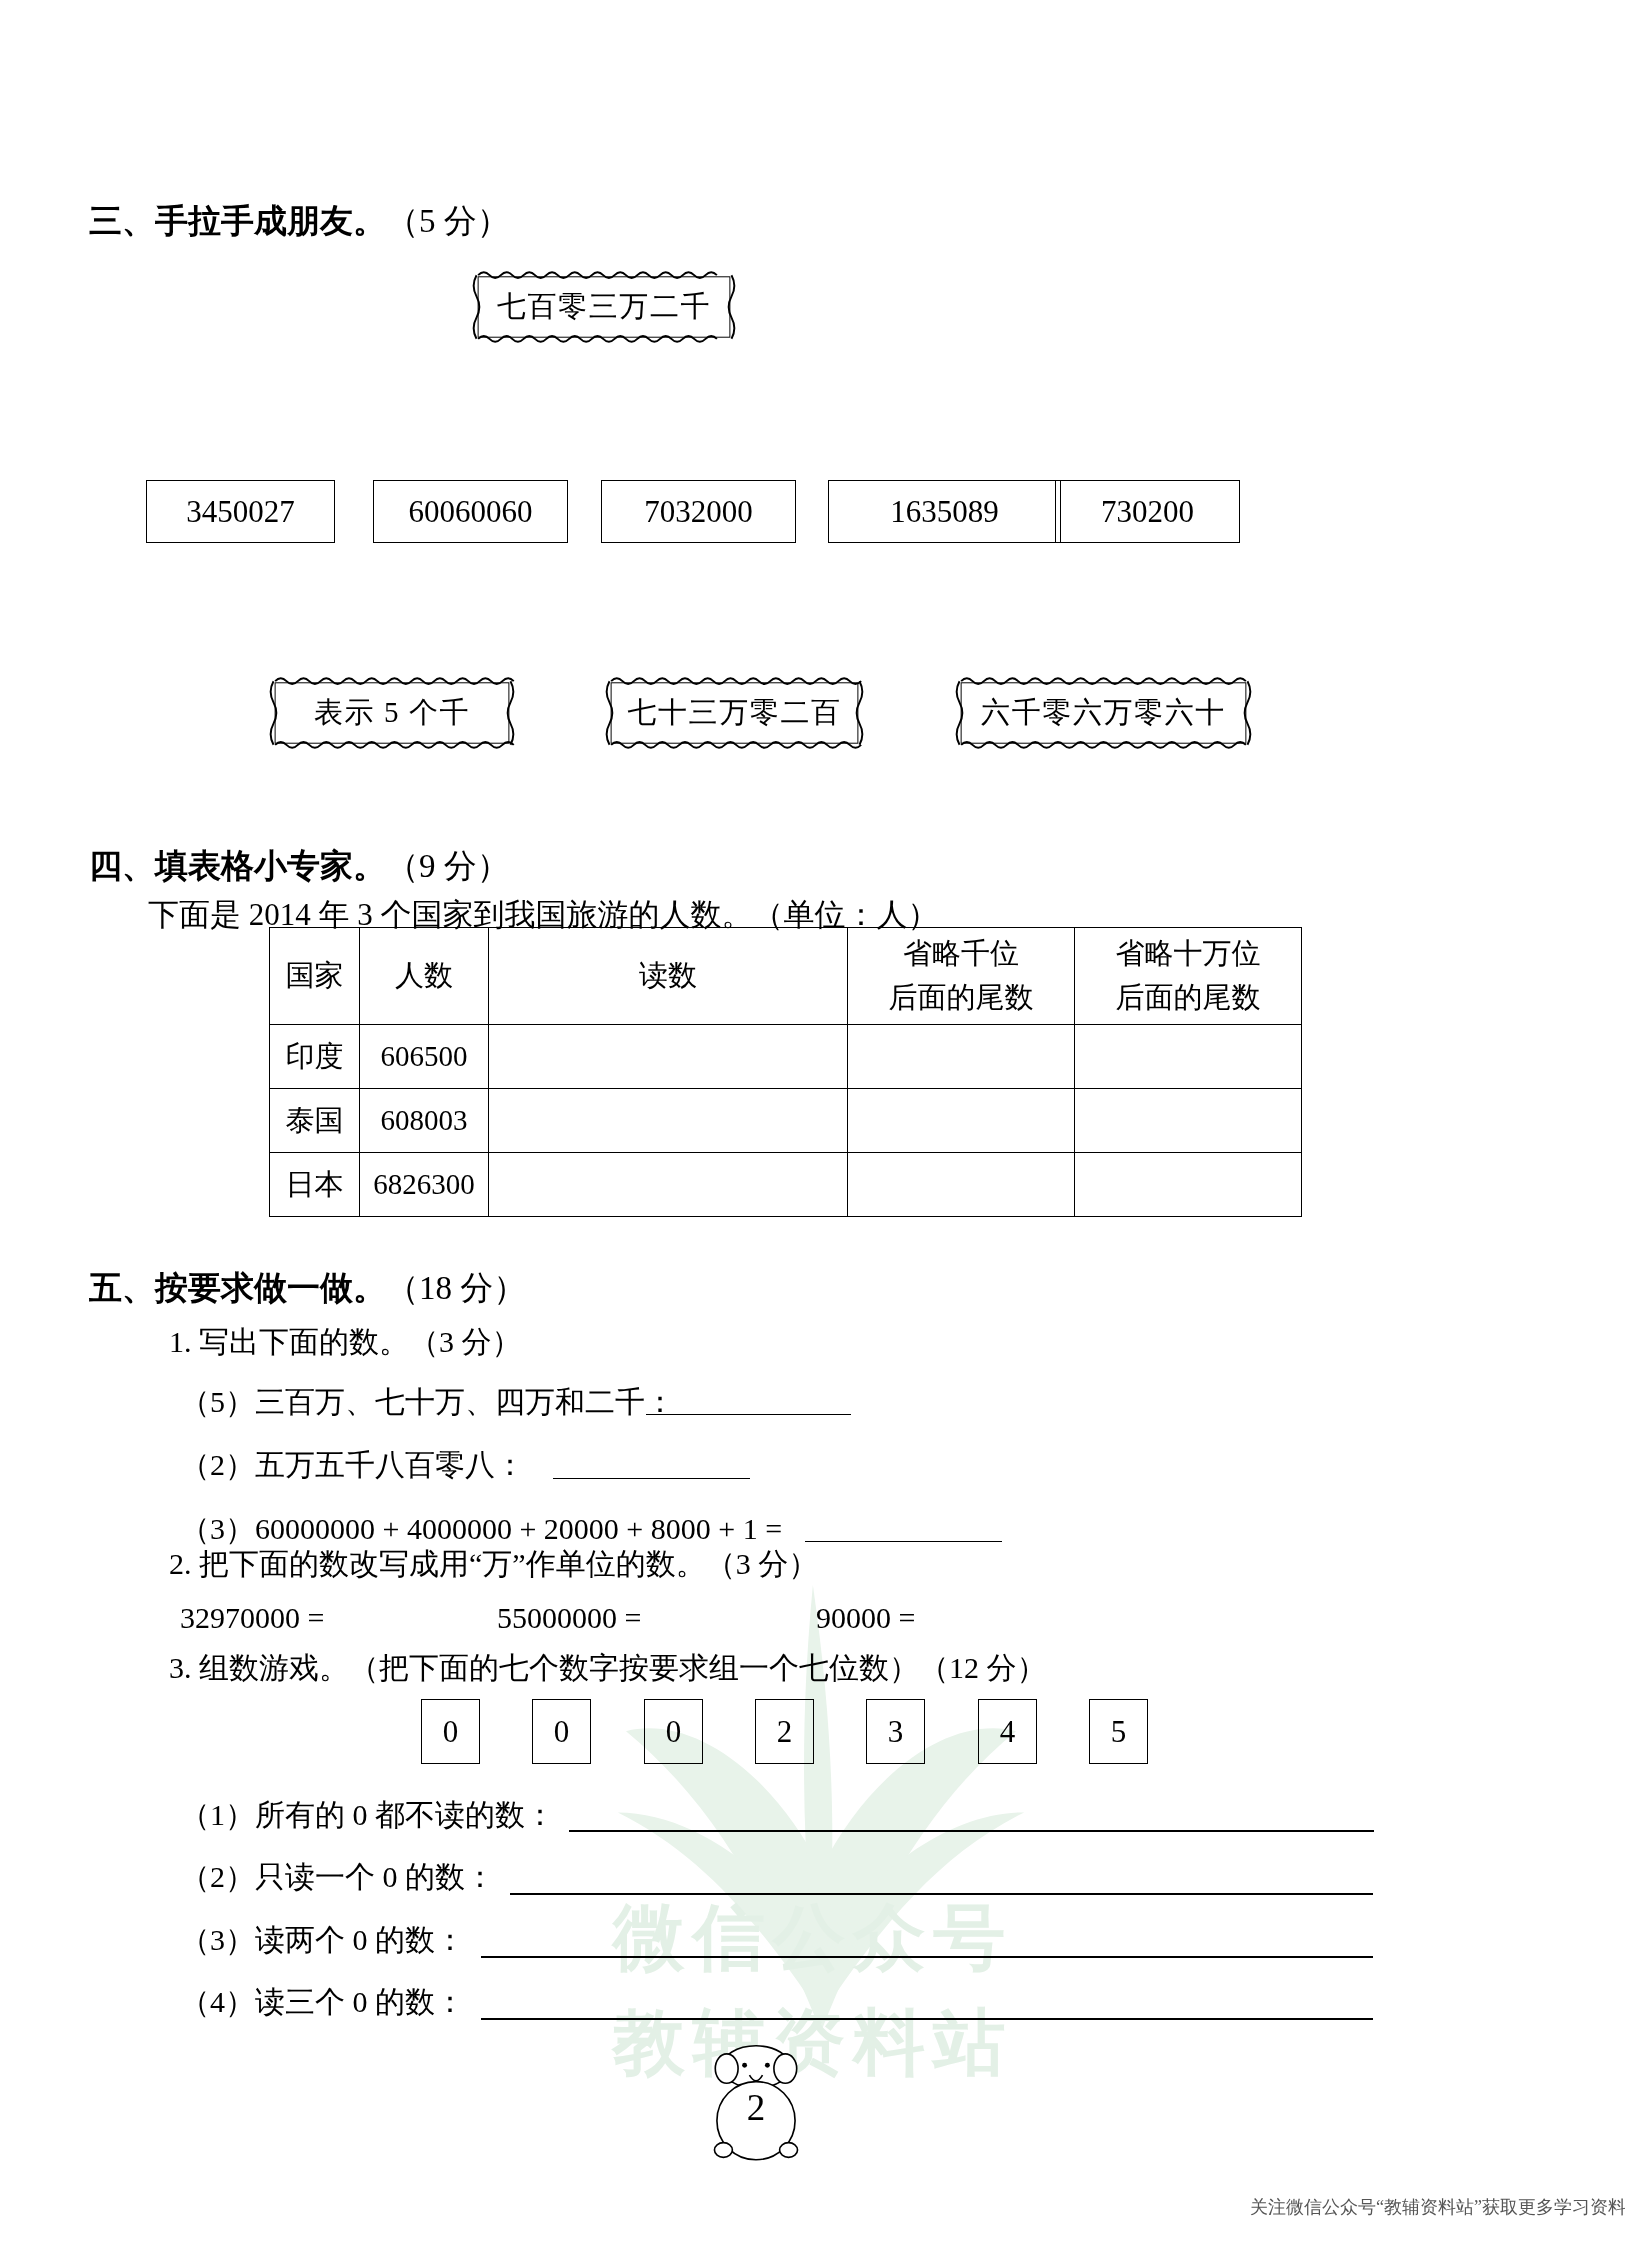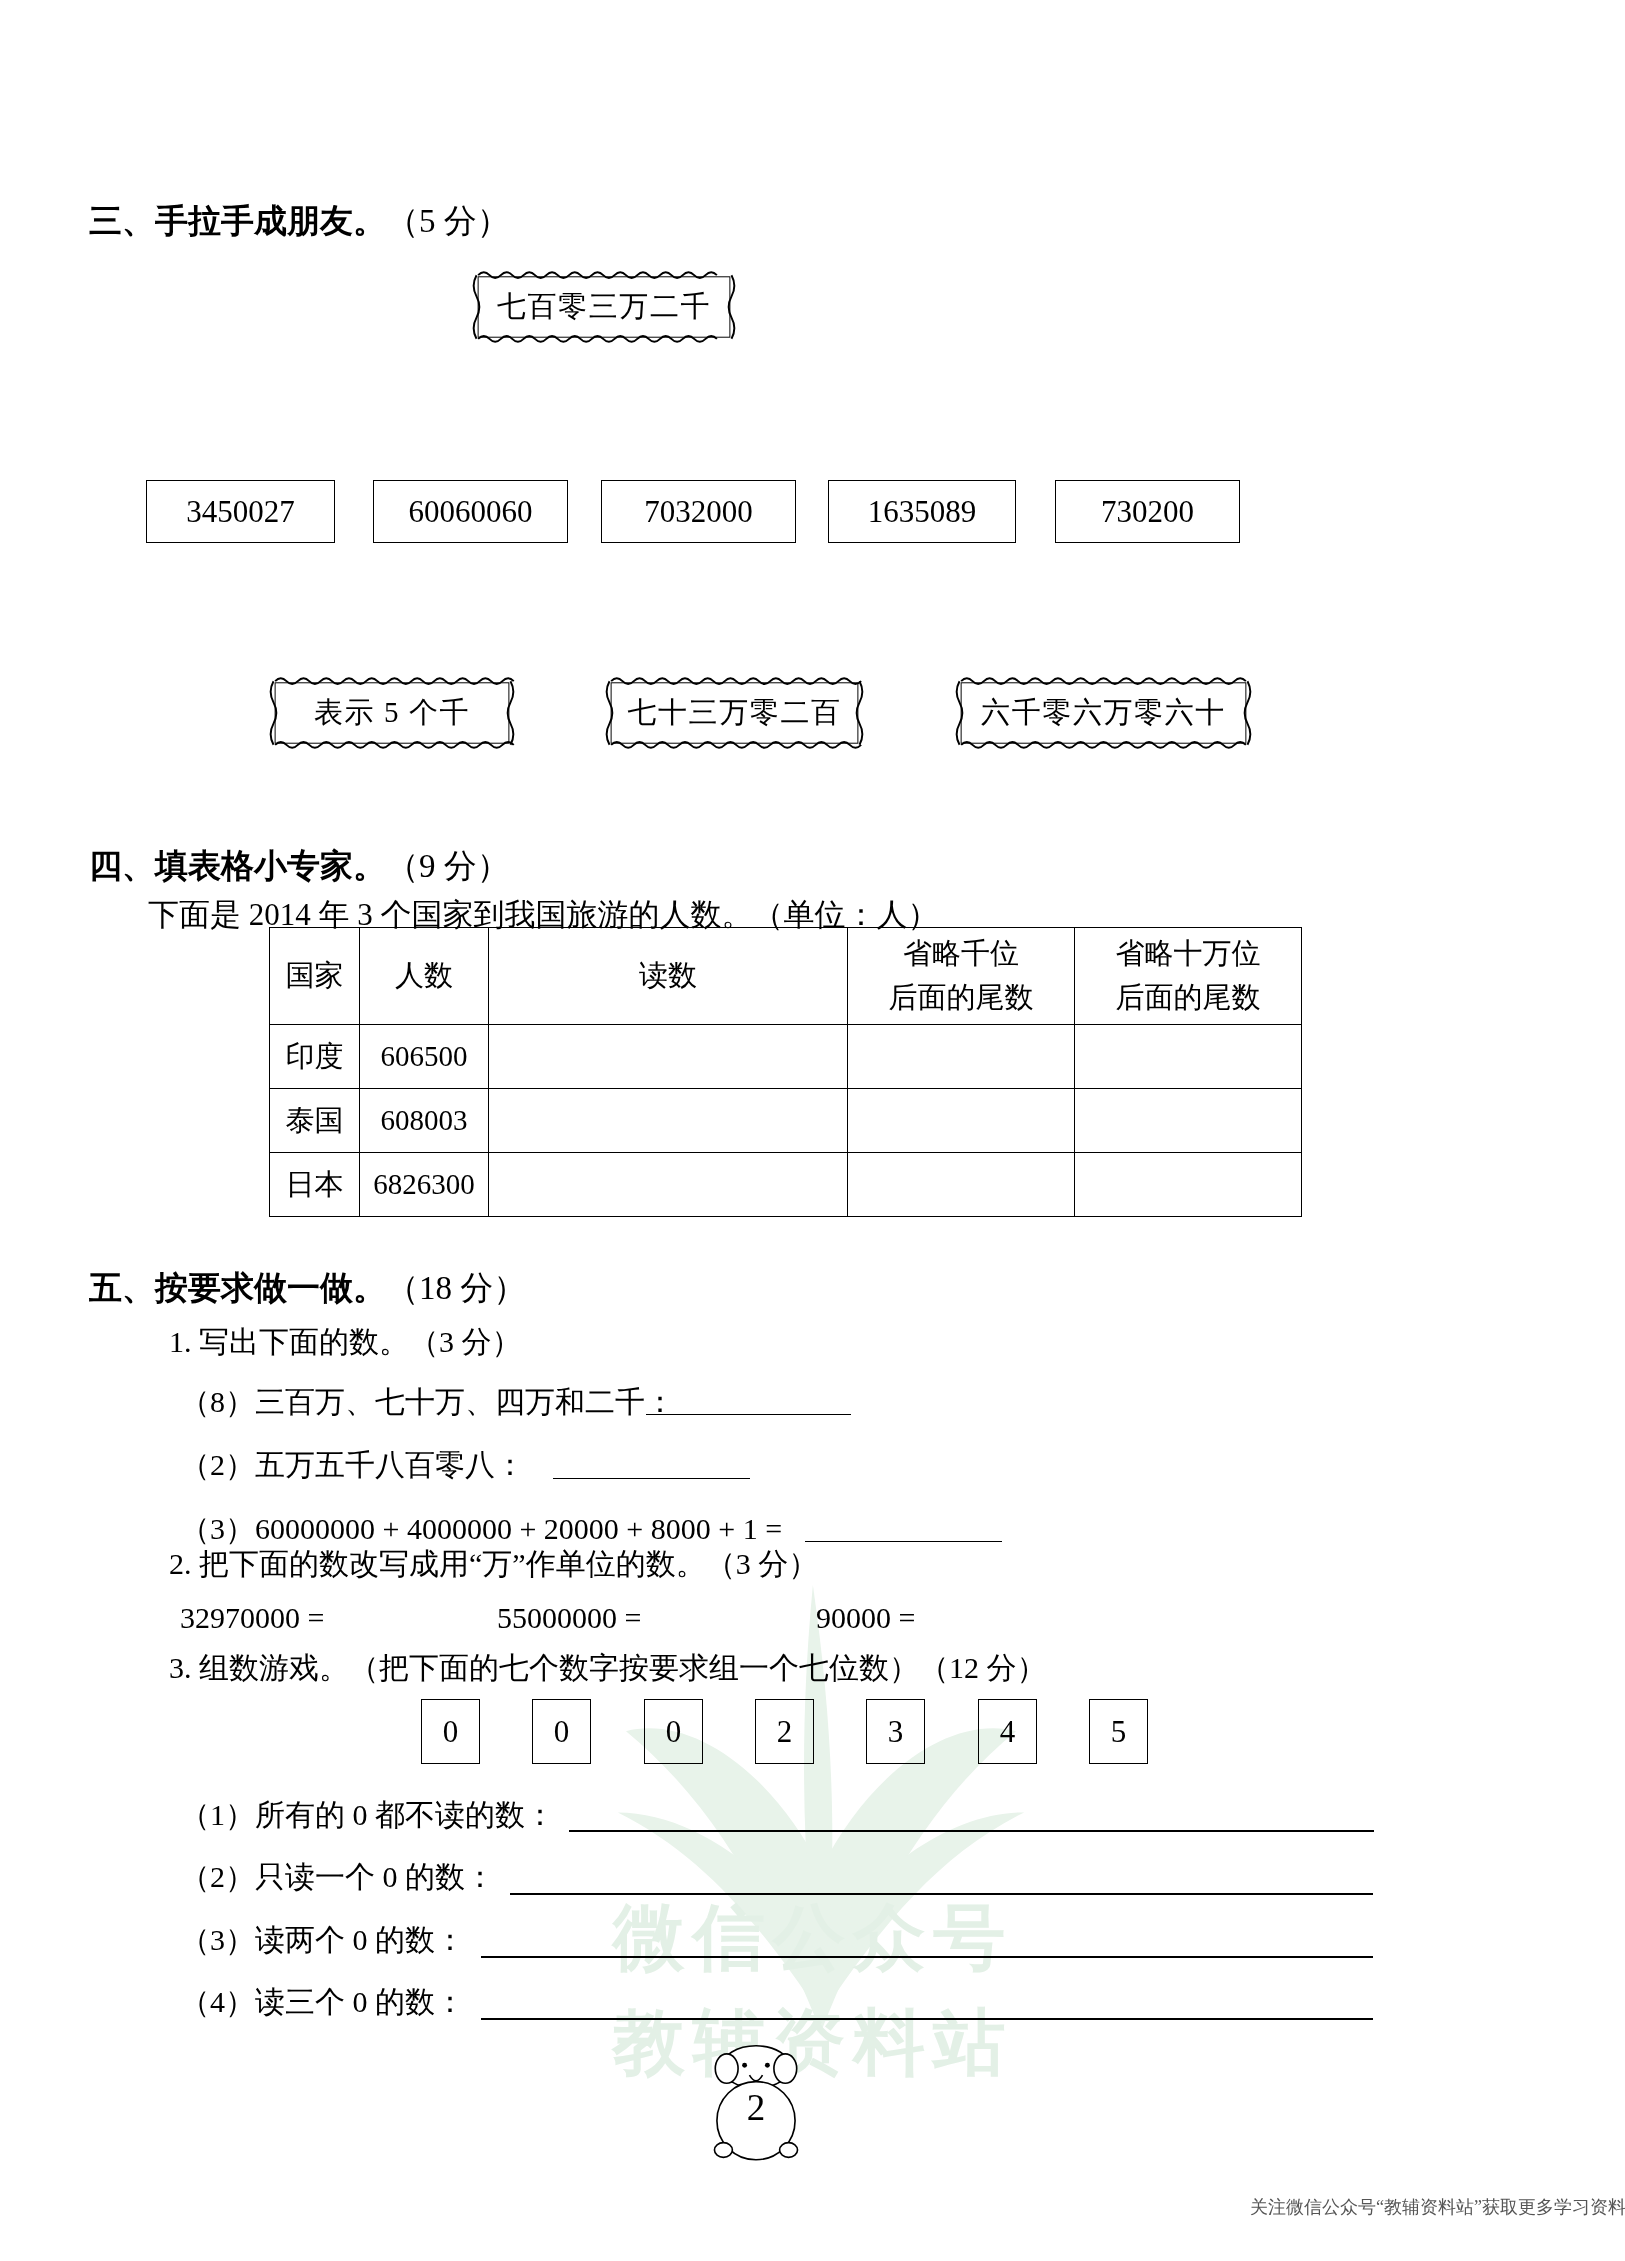--- a/index.html
+++ b/index.html
@@ -237,21 +237,21 @@
 
   <div class="num-box" style="left:146px; top:480px; width:189px; height:63px;">
     <span>3450027</span>
   </div>
   <div class="num-box" style="left:373px; top:480px; width:195px; height:63px;">
     <span>60060060</span>
   </div>
   <div class="num-box" style="left:601px; top:480px; width:195px; height:63px;">
     <span>7032000</span>
   </div>
-  <div class="num-box" style="left:828px; top:480px; width:188px; height:63px;text-align:right;">
+  <div class="num-box" style="left:828px; top:480px; width:233px; height:63px;text-align:right;">
     <span>1635089</span>
   </div>
   <div class="num-box" style="left:1055px; top:480px; width:185px; height:63px;">
     <span>730200</span>
   </div>
 
   <div class="rope-box" style="left:267px; top:673px; width:250px; height:80px;">
     <svg class="rope-svg" viewBox="0 0 308 98" preserveAspectRatio="none">
       <rect x="10" y="12" width="288" height="74" fill="none" stroke="#000" stroke-width="1.2"></rect>
       <path d="M10 10 q7 -7 14 0 q7 7 14 0 q7 -7 14 0 q7 7 14 0 q7 -7 14 0 q7 7 14 0 q7 -7 14 0 q7 7 14 0 q7 -7 14 0 q7 7 14 0 q7 -7 14 0 q7 7 14 0 q7 -7 14 0 q7 7 14 0 q7 -7 14 0 q7 7 14 0 q7 -7 14 0 q7 7 14 0 q7 -7 14 0 q7 7 14 0 q7 -7 14 0" fill="none" stroke="#000" stroke-width="2.4"></path>
@@ -331,21 +331,21 @@
     </tr>
   </tbody>
     </table>
 
   <div class="sec-heading" style="left:89px; top:1266px;">
     <span>五、按要求做一做。</span><span class="pts">（18 分）</span>
   </div>
 
   <div class="sub-item" style="left:169px; top:1322px;">1. 写出下面的数。（3 分）</div>
 
-  <div class="sub-item" style="left:180px; top:1382px;">（8）三百万、七十万、四万和二千：</div>
+  <div class="sub-item" style="left:180px; top:1382px;">（5）三百万、七十万、四万和二千：</div>
   <div class="rule-thin" style="left:646px; top:1414px; width:205px;"></div>
 
   <div class="sub-item" style="left:180px; top:1445px;">（2）五万五千八百零八：</div>
   <div class="rule-thin" style="left:553px; top:1478px; width:197px;"></div>
 
   <div class="sub-item" style="left:180px; top:1509px;">（3）60000000 + 4000000 + 20000 + 8000 + 1 =</div>
   <div class="rule-thin" style="left:805px; top:1541px; width:197px;"></div>
 
   <div class="sub-item" style="left:169px; top:1544px;">2. 把下面的数改写成用“万”作单位的数。（3 分）</div>
 

